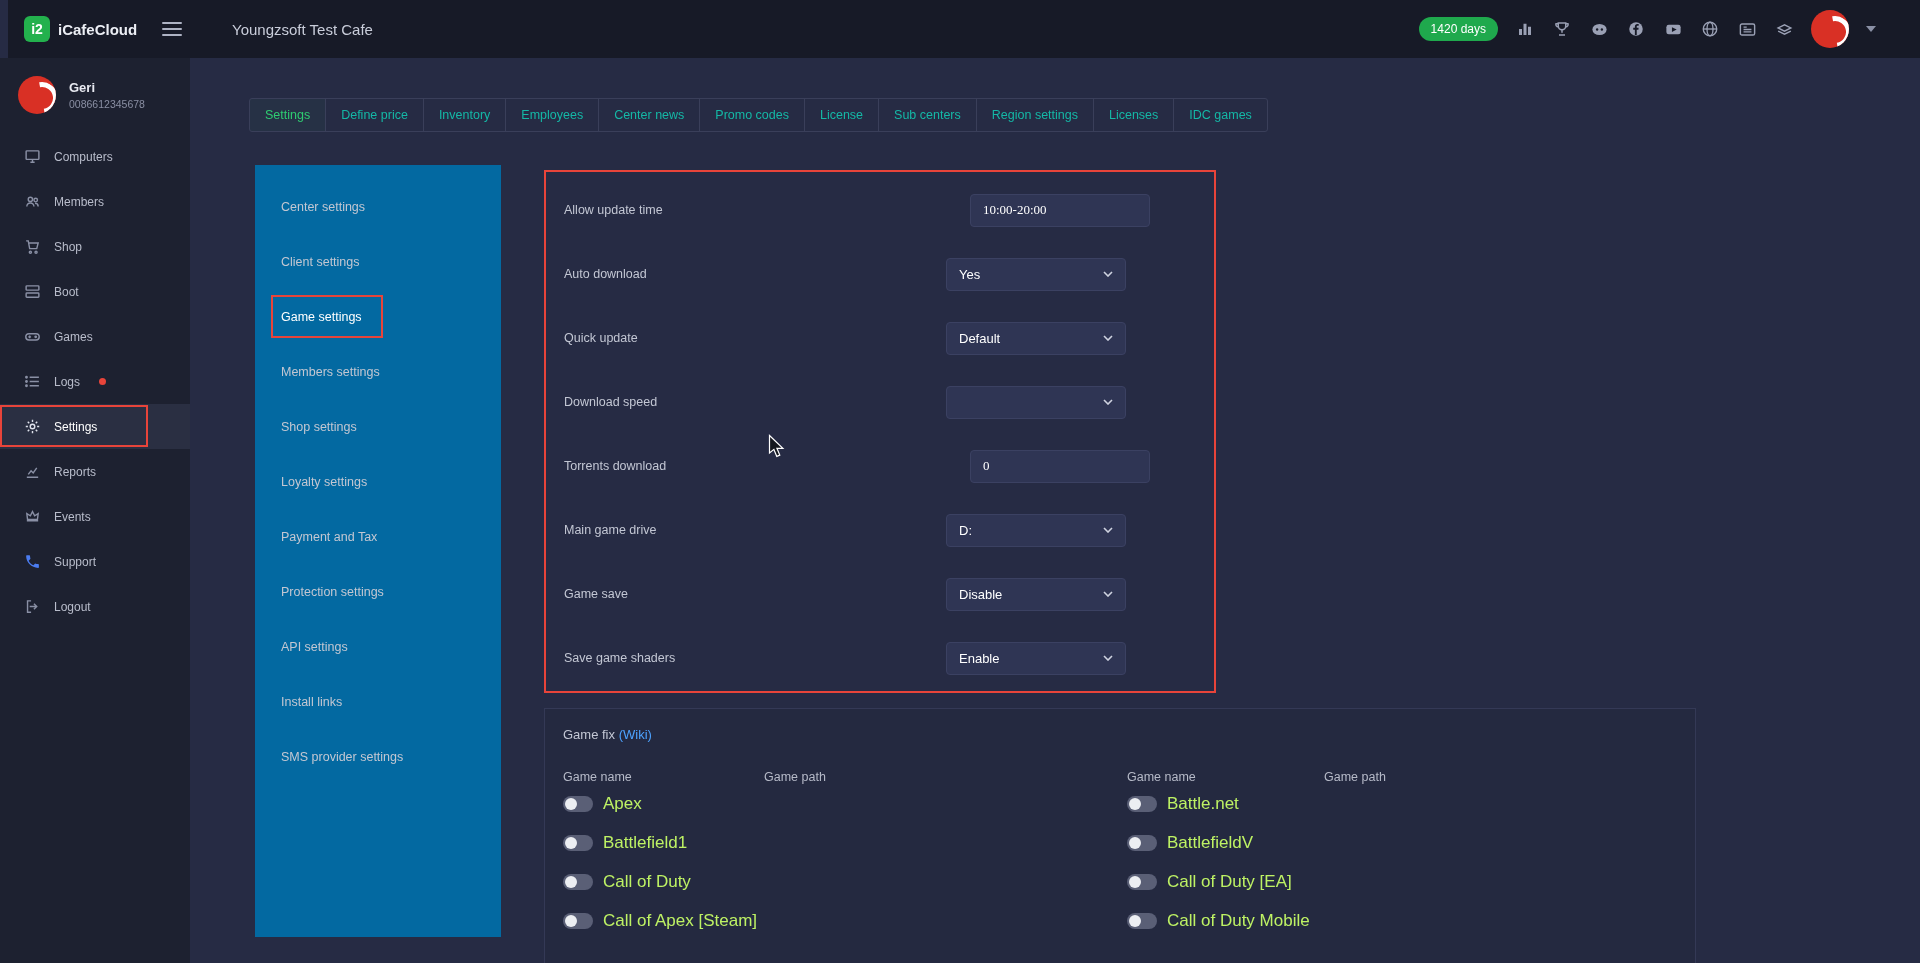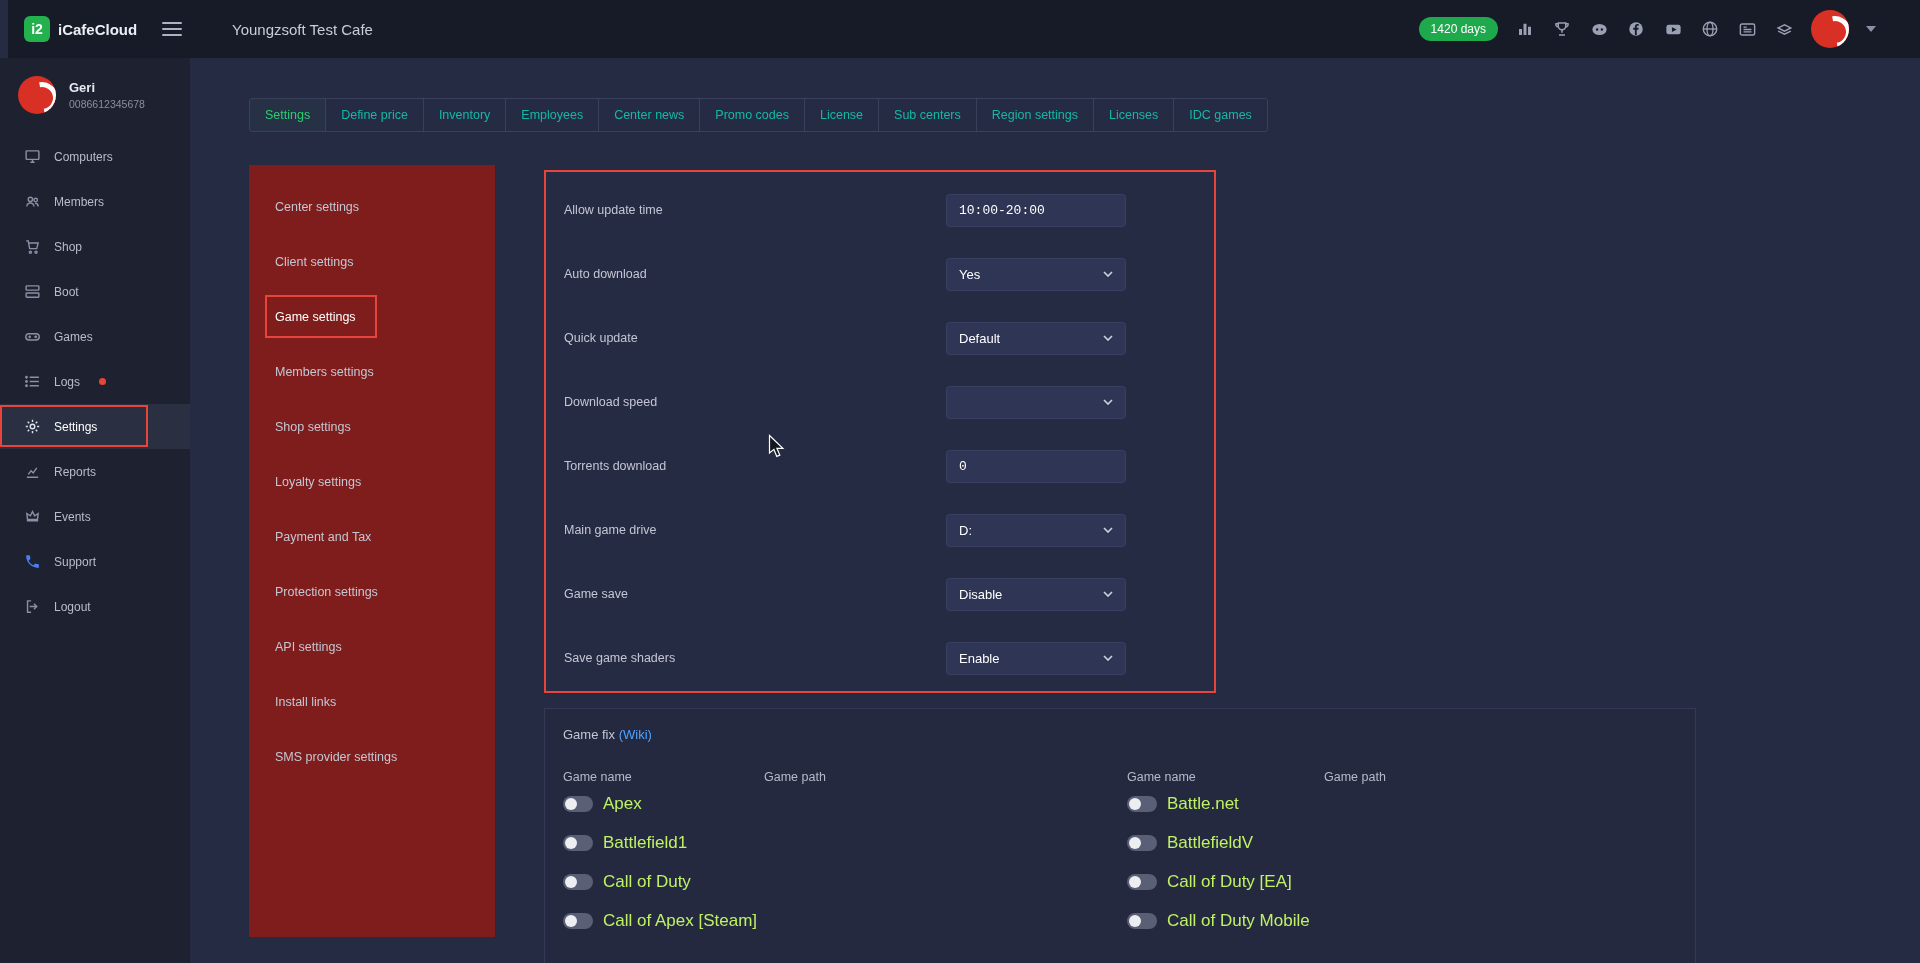--- a/index.html
+++ b/index.html
@@ -56,37 +56,37 @@
   .main { position:absolute; left:190px; top:58px; right:0; bottom:0; background:#262b44; }
 
   .tabs { position:absolute; left:59px; top:40px; display:flex; }
   .tab { padding:9px 15px; border:1px solid #3a3f5a; margin-left:-1px;
          color:#14b8a6; font-size:12.5px; cursor:pointer; white-space:nowrap;
          background:transparent; }
   .tab:first-child { margin-left:0; border-radius:3px 0 0 3px; }
   .tab:last-child { border-radius:0 3px 3px 0; }
   .tab.active { color:#2ecc71; background:rgba(46,204,113,0.04); }
 
-  .subpanel { position:absolute; left:59px; top:107px; width:246px; height:772px;
-              background:#7f1d1d; padding-top:14px; }
+  .subpanel { position:absolute; left:65px; top:107px; width:246px; height:772px;
+              background:#0369a1; padding-top:14px; }
   .sub-item { position:relative; height:55px; display:flex; align-items:center;
               padding-left:26px; color:#c3c7d2; font-size:12.5px; cursor:pointer; }
   .sub-item.current { color:#fff; }
   .sub-red-box { position:absolute; left:16px; top:6px; width:112px; height:43px;
                  border:2px solid #e8443a; pointer-events:none; }
 
   
   .form-box { position:absolute; left:354px; top:112px; width:672px; height:523px;
               border:2px solid #e8443a; padding-top:6px; }
   .form-row { display:flex; align-items:center; height:64px; padding-left:18px; }
   .row-label { width:382px; color:#c3c7d4; font-size:12.5px; flex:none; }
   .control { width:180px; height:33px; background:#2f3554; border:1px solid #3b4162;
              border-radius:4px; color:#fff; font-size:13px; padding:0 12px;
              display:flex; align-items:center; }
-  input.control { font-family:Liberation Mono, monospace; outline:none; }
+  input.control { font-family:Liberation Serif, serif; outline:none;margin-left:24px; }
   .select { justify-content:space-between; cursor:pointer; }
   .select .caret { flex:none; }
 
   
   .gamefix { position:absolute; left:354px; top:650px; width:1152px; height:330px;
              border:1px solid #343956; background:#242940; padding:18px 0 0 18px; }
   .gf-title { font-size:13px; color:#c3c7d4; }
   .gf-title .wiki { color:#4da3ff; cursor:pointer; }
   .gf-grid { display:grid; grid-template-columns:201px 363px 197px 1fr;
              align-items:center; }

